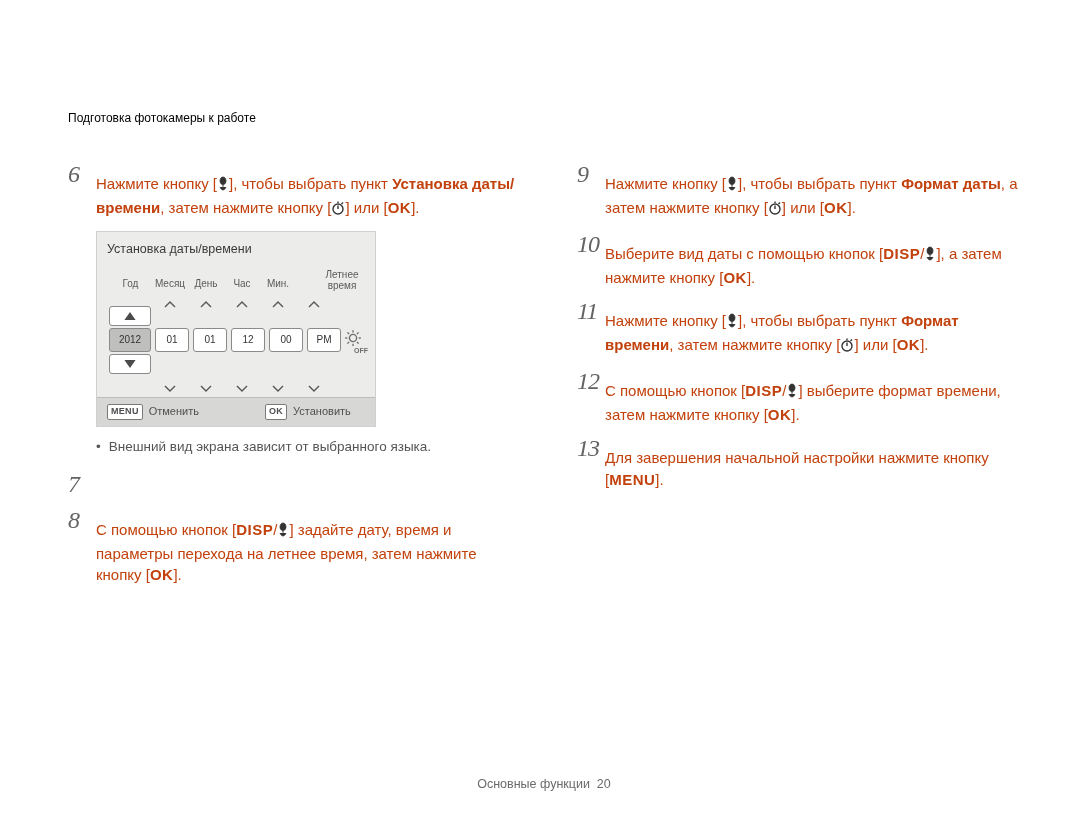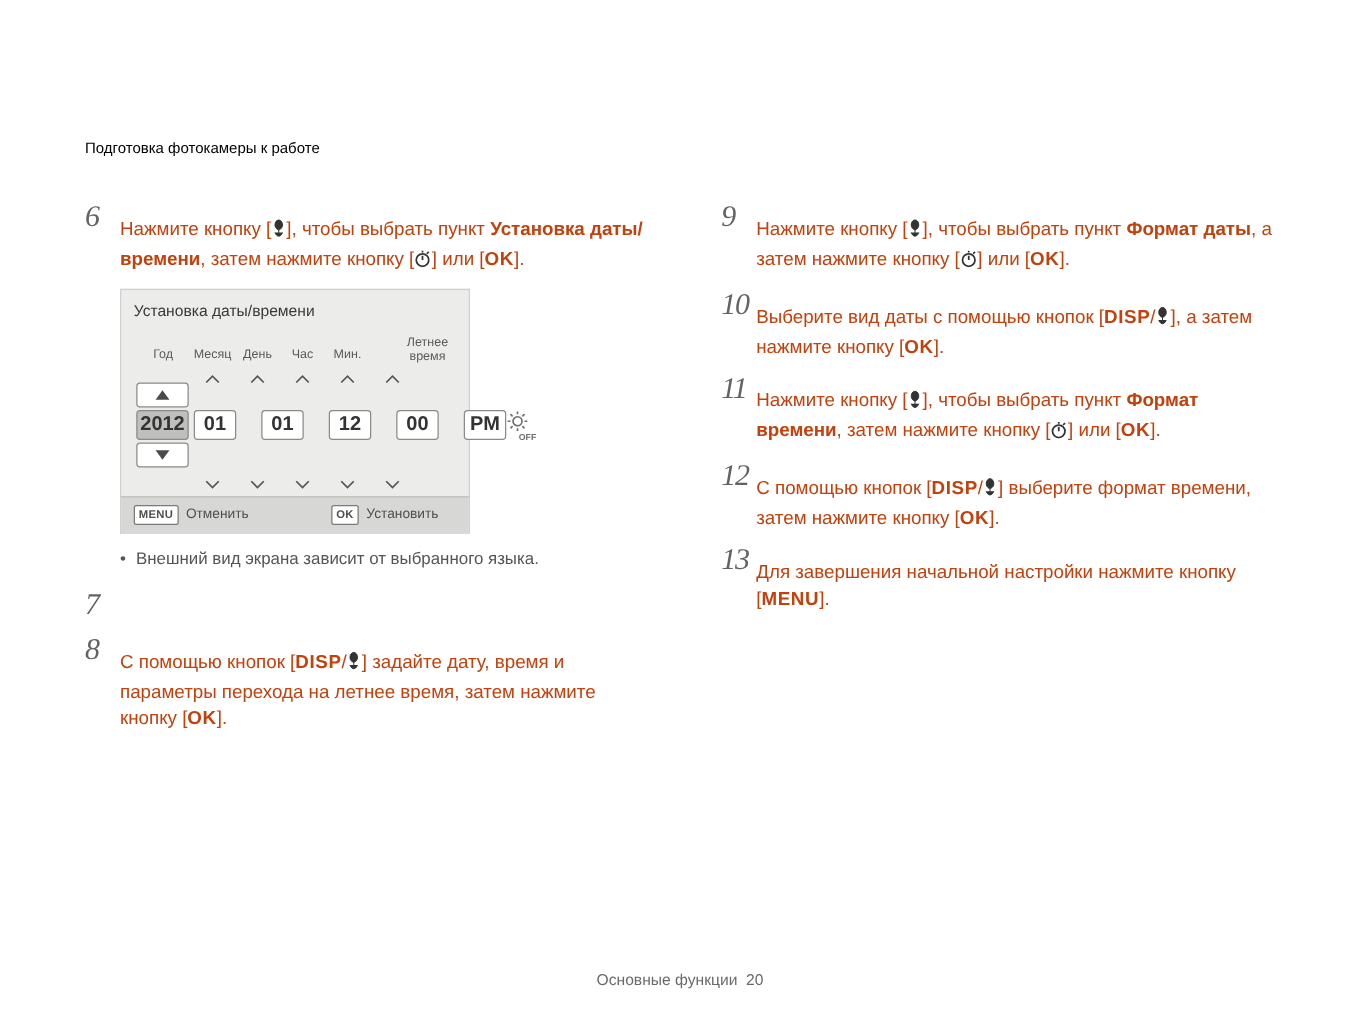--- a/index.html
+++ b/index.html
@@ -113,34 +113,33 @@
     display: flex;
     padding: 0 10px 0 12px;
   }
   .caret-cell { width: 36px; text-align: center; height: 12px;}
   .caret-cell.first { width: 43px; }
   svg.caret { width: 12px; height: 8px; }
 
   .cells-group {
     display: flex;
     align-items: center;
-    gap: 20px;
+    gap: 4px;
   }
   .cell {
     border: 1px solid #8a8a88;
     background: #fff;
     border-radius: 3px;
     width: 32px;
     height: 22px;
     display: flex;
     align-items: center;
     justify-content: center;
-    font-size: 16px;
+    font-size: 10px;
     color: #333;
-    font-weight: bold;
   }
   .cell.year { width: 40px; }
   .cell.arrow {
     width: 40px;
     height: 18px;
   }
   .cell.arrow svg { width: 14px; height: 10px; }
   .cell.selected {
     background: #bfbfbd;
   }

